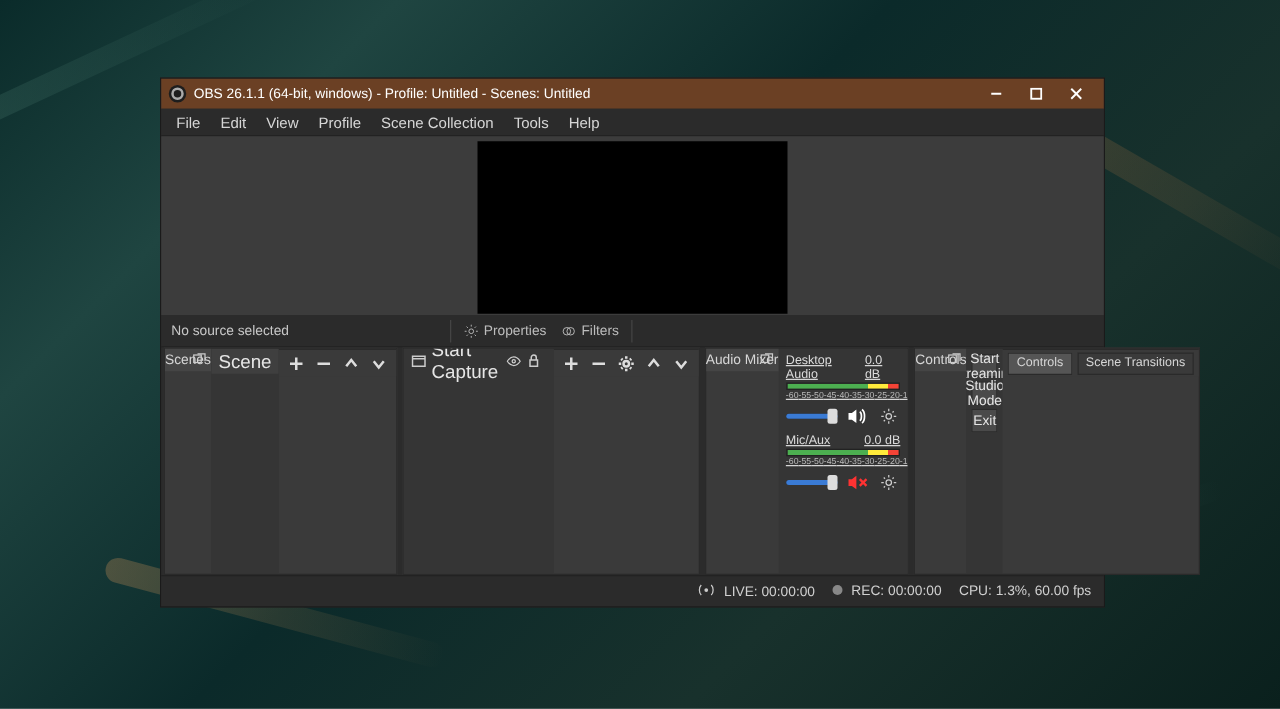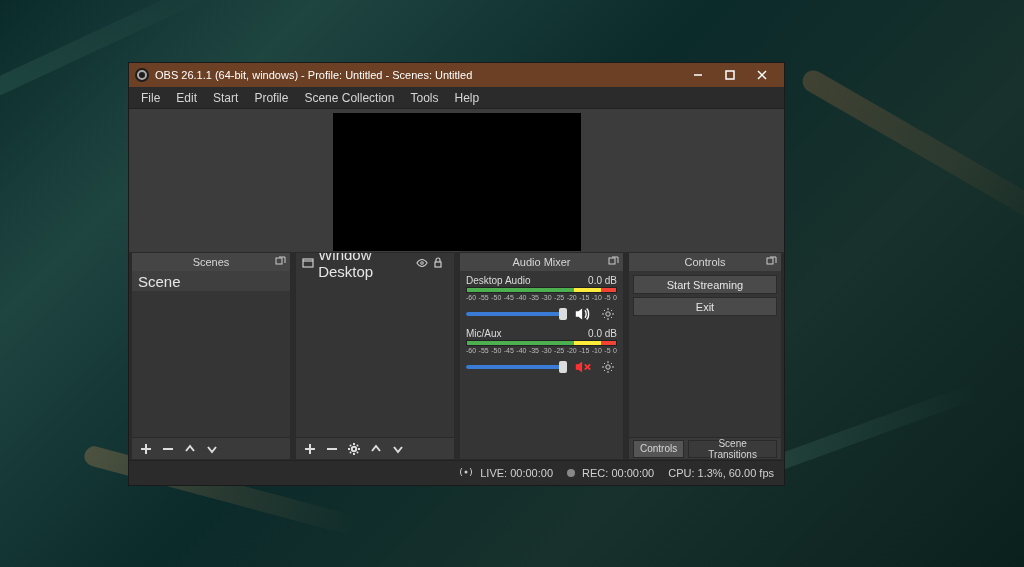--- a/index.html
+++ b/index.html
@@ -14,21 +14,21 @@
   
   .bg-leaf { position: absolute; background: linear-gradient(90deg, #3d6a60, transparent); border-radius: 40px; opacity: 0.35; }
   .bg-leaf.a { width: 260px; height: 18px; top: 30px; left: -30px; transform: rotate(-25deg); }
   .bg-leaf.b { width: 280px; height: 20px; top: 480px; left: 80px; transform: rotate(15deg); background: linear-gradient(90deg, #b78653, transparent); }
   .bg-leaf.c { width: 300px; height: 22px; top: 140px; right: -60px; transform: rotate(30deg); background: linear-gradient(90deg, #9a6a40, transparent); }
   .bg-leaf.d { width: 220px; height: 16px; top: 420px; right: 40px; transform: rotate(-20deg); }
 
   .window {
     position: absolute;
     left: 128px; top: 62px;
-    width: 657px; height: 424px;
+    width: 756px; height: 424px;
     background: #2b2b2b;
     border: 1px solid #1a1a1a;
     display: flex; flex-direction: column;
   }
   .titlebar {
     height: 24px;
     background: #6b4024;
     display: flex; align-items: center;
     padding: 0 6px;
     color: #ffffff;
@@ -89,21 +89,21 @@
   .panels {
     flex: 1;
     display: flex;
     gap: 4px;
     padding: 0 2px;
     background: #2b2b2b;
     min-height: 0;
   }
   .panel {
     background: #3a3a3a;
-    display: flex; flex-direction: column;
+    display: flex; flex-direction: row;
     border: 1px solid #2a2a2a;
     min-height: 0;
   }
   .panel .hdr {
     height: 18px;
     background: #454545;
     color: #d6d6d6;
     font-size: 11px;
     display: flex; align-items: center; justify-content: center;
     position: relative;
@@ -128,21 +128,21 @@
   .list-row {
     height: 20px; display:flex; align-items:center;
     padding: 0 6px; font-size: 15px; color:#e6e6e6;
     background: #3f3f3f;
   }
   .list-row.src { background: transparent; }
   .list-row .rspace { flex:1; }
   .mini-icon { width:14px; height:12px; margin-right:4px; display:flex; align-items:center; justify-content:center; }
   .mini-icon svg { width:12px; height:12px; stroke:#ccc; fill:none; stroke-width:1.2; }
 
-  .mixer .body { padding: 4px 6px; }
+  .mixer .body { padding: 4px 6px; text-decoration: underline; }
   .track { margin-bottom: 4px; position: relative; }
   .track-row1 { display:flex; justify-content:space-between; font-size:10px; color:#dcdcdc; }
   .meter-scale { height: 6px; position: relative; margin-top:1px;
     background: linear-gradient(to right,
       #4caf50 0%, #4caf50 72%,
       #ffeb3b 72%, #ffeb3b 90%,
       #f44336 90%, #f44336 100%);
     border:1px solid #222;
   }
   .ticks { display:flex; justify-content:space-between; font-size:7px; color:#bbb; margin-top:1px; }
@@ -208,31 +208,50 @@
       <svg viewBox="0 0 10 10">
           <line x1="1" y1="1" x2="9" y2="9"></line>
           <line x1="9" y1="1" x2="1" y2="9"></line>
         </svg>
     </div>
   </div>
 
   <div class="menubar">
     <div class="menu-item">File</div>
     <div class="menu-item">Edit</div>
-    <div class="menu-item">Start</div>
+    <div class="menu-item">View</div>
     <div class="menu-item">Profile</div>
     <div class="menu-item">Scene Collection</div>
     <div class="menu-item">Tools</div>
     <div class="menu-item">Help</div>
   </div>
 
   <div class="preview-area">
     <div class="preview-canvas"></div>
   </div>
 
+  <div class="source-bar">
+    <div class="no-source">No source selected</div>
+    <div class="tool-sep"></div>
+    <div class="tool-btn">
+      <svg viewBox="0 0 16 16">
+        <circle cx="8" cy="8" r="2.5" stroke="#bbb" fill="none"></circle>
+        <path d="M8 1v2M8 13v2M1 8h2M13 8h2M3 3l1.4 1.4M11.6 11.6L13 13M13 3l-1.4 1.4M4.4 11.6L3 13" stroke="#bbb"></path>
+      </svg>
+      <span>Properties</span>
+    </div>
+    <div class="tool-btn">
+      <svg viewBox="0 0 16 16">
+        <circle cx="6" cy="8" r="4" stroke="#bbb" fill="none"></circle>
+        <circle cx="10" cy="8" r="4" stroke="#bbb" fill="none"></circle>
+      </svg>
+      <span>Filters</span>
+    </div>
+    <div class="tool-sep"></div>
+  </div>
 
   <div class="panels">
 
     <div class="panel scenes">
       <div class="hdr">
         <span>Scenes</span>
         <span class="popout">
           <svg viewBox="0 0 12 12">
               <rect x="2" y="2" width="6" height="6" stroke="#ccc" fill="none"></rect>
               <path d="M5 1h6v6" stroke="#ccc" fill="none"></path>
@@ -271,21 +290,21 @@
 
     <div class="panel sources">
       <div class="body">
         <div class="list-row src">
           <span class="mini-icon">
             <svg viewBox="0 0 12 12">
                 <rect x="1" y="2" width="10" height="8"></rect>
                 <line x1="1" y1="4" x2="11" y2="4"></line>
               </svg>
           </span>
-          <span>Window Desktop</span>
+          <span>Start Capture</span>
           <span class="rspace"></span>
           <span class="mini-icon">
             <svg viewBox="0 0 14 10">
                 <path d="M1 5c2-3 4-4 6-4s4 1 6 4c-2 3-4 4-6 4S3 8 1 5z"></path>
                 <circle cx="7" cy="5" r="1.5"></circle>
               </svg>
           </span>
           <span class="mini-icon">
             <svg viewBox="0 0 12 12">
                 <rect x="3" y="5" width="6" height="5"></rect>
@@ -430,20 +449,21 @@
         <span>Controls</span>
         <span class="popout">
           <svg viewBox="0 0 12 12">
               <rect x="2" y="2" width="6" height="6" stroke="#ccc" fill="none"></rect>
               <path d="M5 1h6v6" stroke="#ccc" fill="none"></path>
             </svg>
         </span>
       </div>
       <div class="body">
         <div class="cbtn">Start Streaming</div>
+        <div class="cbtn">Studio Mode</div>
         <div class="cbtn">Exit</div>
       </div>
       <div class="footer">
         <div class="tab active">Controls</div>
         <div class="tab">Scene Transitions</div>
       </div>
     </div>
 
   </div>
 

